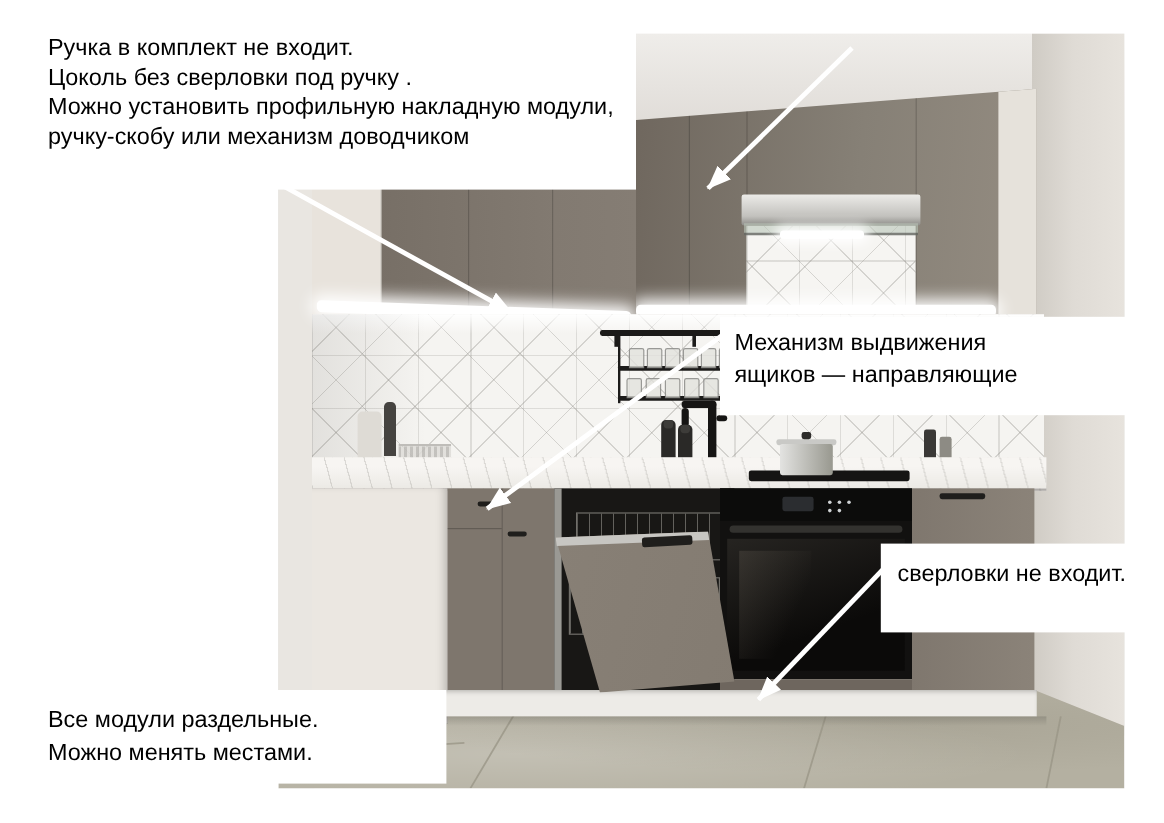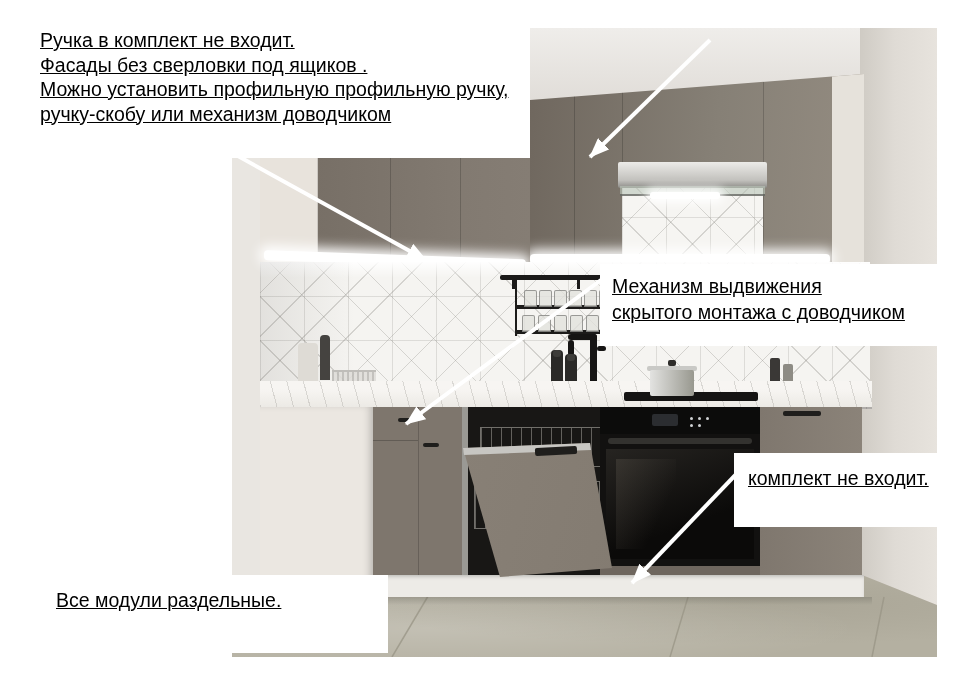--- a/index.html
+++ b/index.html
@@ -111,26 +111,26 @@
   .pot-lid{left:415px;top:338px;width:50px;height:5px;background:#c9c9c6;border-radius:2px;}
   .pot-knob{left:436px;top:332px;width:8px;height:6px;background:#2d2c2a;border-radius:2px;}
   .jar{position:absolute;border-radius:2px;}
   .bowl{left:100px;top:342px;width:44px;height:26px;border-radius:0 0 16px 16px;border-top:2px solid #bfbdb9;
         background:repeating-linear-gradient(90deg, rgba(190,188,184,.9) 0 2px, rgba(222,220,216,.85) 2px 5px);}
   .cut-board{left:66px;top:315px;width:20px;height:39px;background:#dedbd5;border-radius:4px 4px 0 0;}
   .bottle{left:88px;top:307px;width:10px;height:45px;background:#454340;border-radius:4px 4px 0 0;}
 
   
   .note{background:#ffffff;line-height:24.5px;font-size:19.5px;}
-  .note .line{white-space:nowrap;text-decoration:underline;}
+  .note .line{white-space:nowrap;}
   #note-handle{left:0;top:0;width:530px;height:158px;padding:28px 0 0 40px;box-sizing:border-box;}
   #note-hinges{left:690px;top:24px;width:280px;height:56px;padding:15px 0 0 22px;box-sizing:border-box;}
   #note-drawers{left:600px;top:264px;width:356px;height:82px;padding:9px 0 0 12px;box-sizing:border-box;line-height:26px;}
   #note-plinth{left:734px;top:453px;width:236px;height:74px;padding:12px 0 0 14px;box-sizing:border-box;line-height:26px;}
-  #note-modules{left:16px;top:575px;width:372px;height:78px;padding:12px 0 0 40px;box-sizing:border-box;line-height:27px;}
+  #note-modules{left:0;top:575px;width:372px;height:78px;padding:12px 0 0 40px;box-sizing:border-box;line-height:27px;}
   #arrows{left:0;top:0;width:970px;height:686px;pointer-events:none;}
 </style>
 </head>
 <body>
 
 <div id="canvas">
 
   <div id="photo" class="abs">
     <div class="abs right-wall"></div>
     <div class="abs left-wall"></div>
@@ -266,32 +266,33 @@
     <g stroke="#ffffff" stroke-width="4">
       <line x1="180" y1="124" x2="426" y2="260" marker-end="url(#ah)"></line>
       <line x1="710" y1="40" x2="590" y2="157" marker-end="url(#ah)"></line>
       <line x1="620" y1="266" x2="406" y2="424" marker-end="url(#ah)"></line>
       <line x1="744" y1="466" x2="632" y2="583" marker-end="url(#ah)"></line>
     </g>
   </svg>
 
   <div id="note-handle" class="abs note">
     <div class="line">Ручка в комплект не входит.</div>
-    <div class="line">Фасады без сверловки под ящиков .</div>
-    <div class="line">Можно установить профильную профильную ручку,</div>
+    <div class="line">Цоколь без сверловки под ручку .</div>
+    <div class="line">Можно установить профильную накладную модули,</div>
     <div class="line">ручку-скобу или механизм доводчиком</div>
   </div>
 
 
   <div id="note-drawers" class="abs note">
     <div class="line">Механизм выдвижения</div>
-    <div class="line">скрытого монтажа с доводчиком</div>
+    <div class="line">ящиков — направляющие</div>
   </div>
 
   <div id="note-plinth" class="abs note">
-    <div class="line">комплект не входит.</div>
+    <div class="line">сверловки не входит.</div>
   </div>
 
   <div id="note-modules" class="abs note">
     <div class="line">Все модули раздельные.</div>
+    <div class="line">Можно менять местами.</div>
   </div>
 
 </div>
 
 </body></html>

